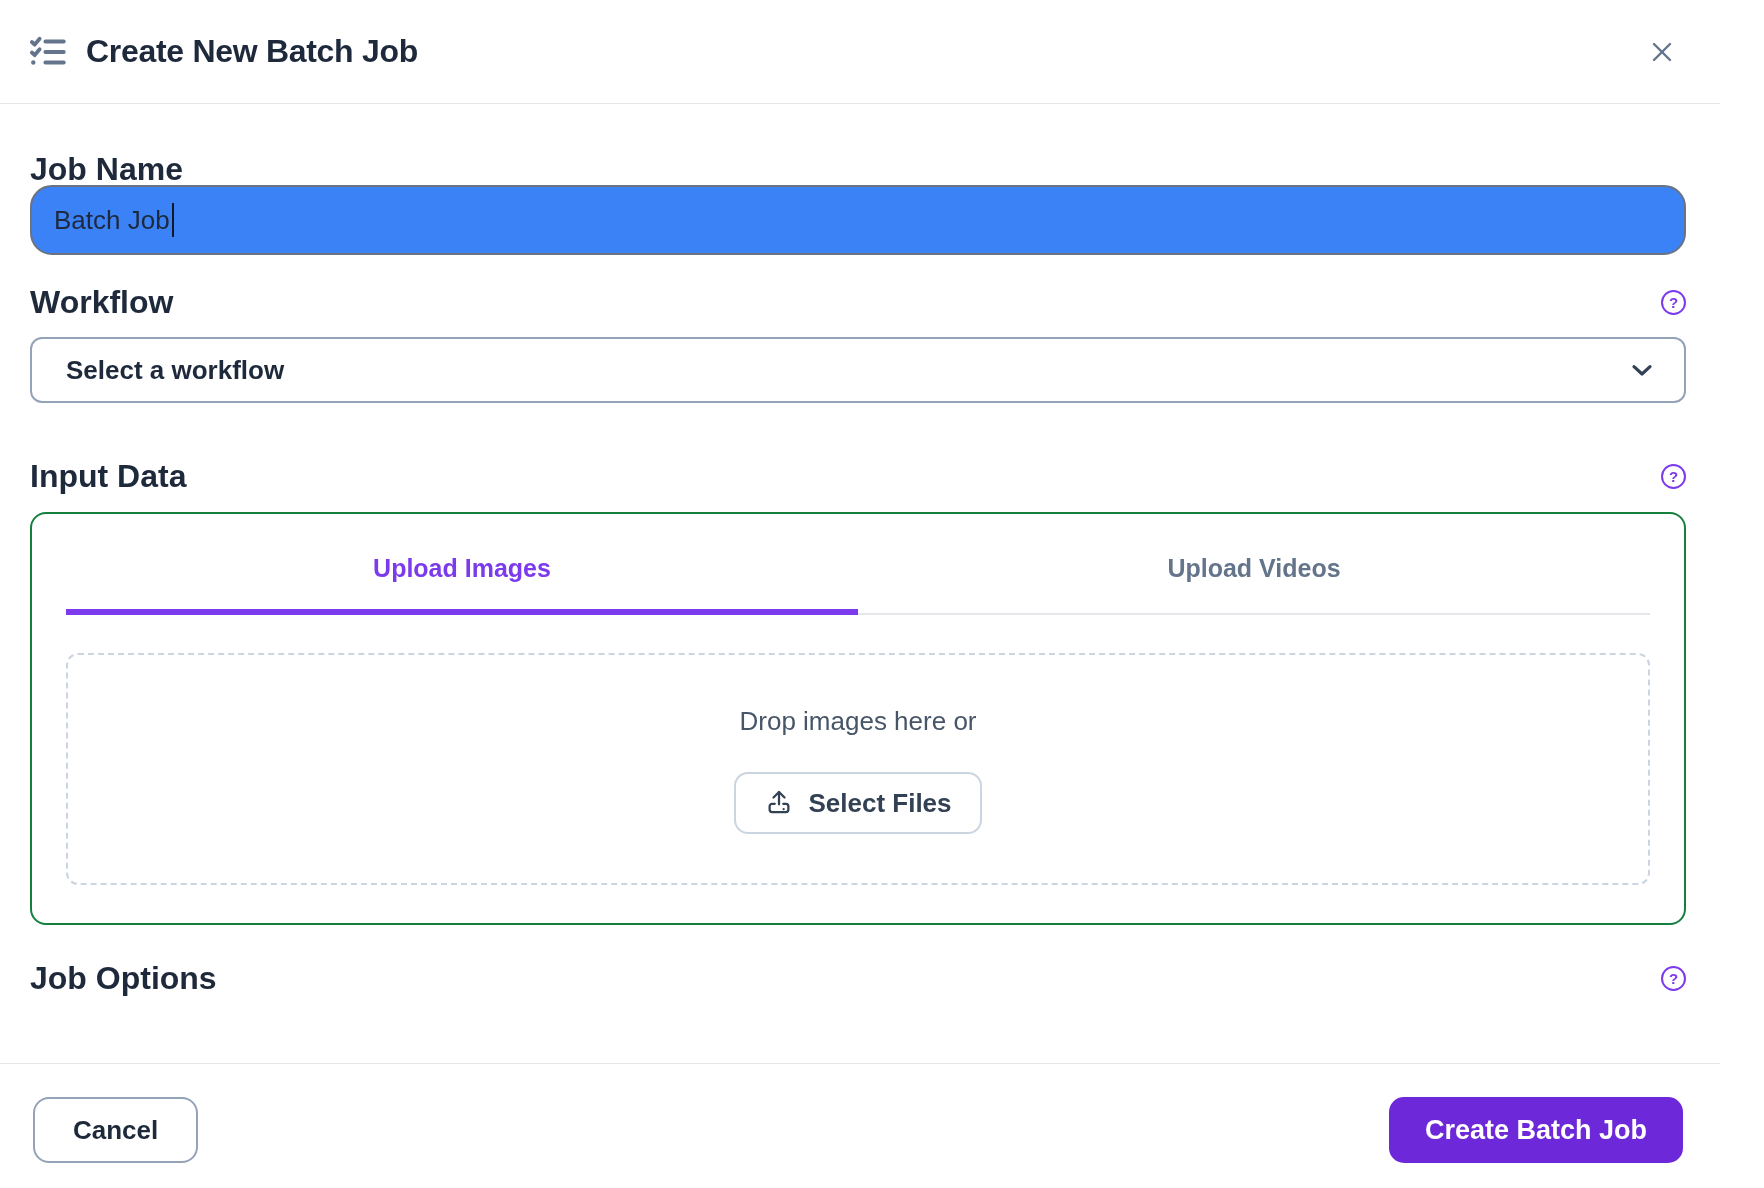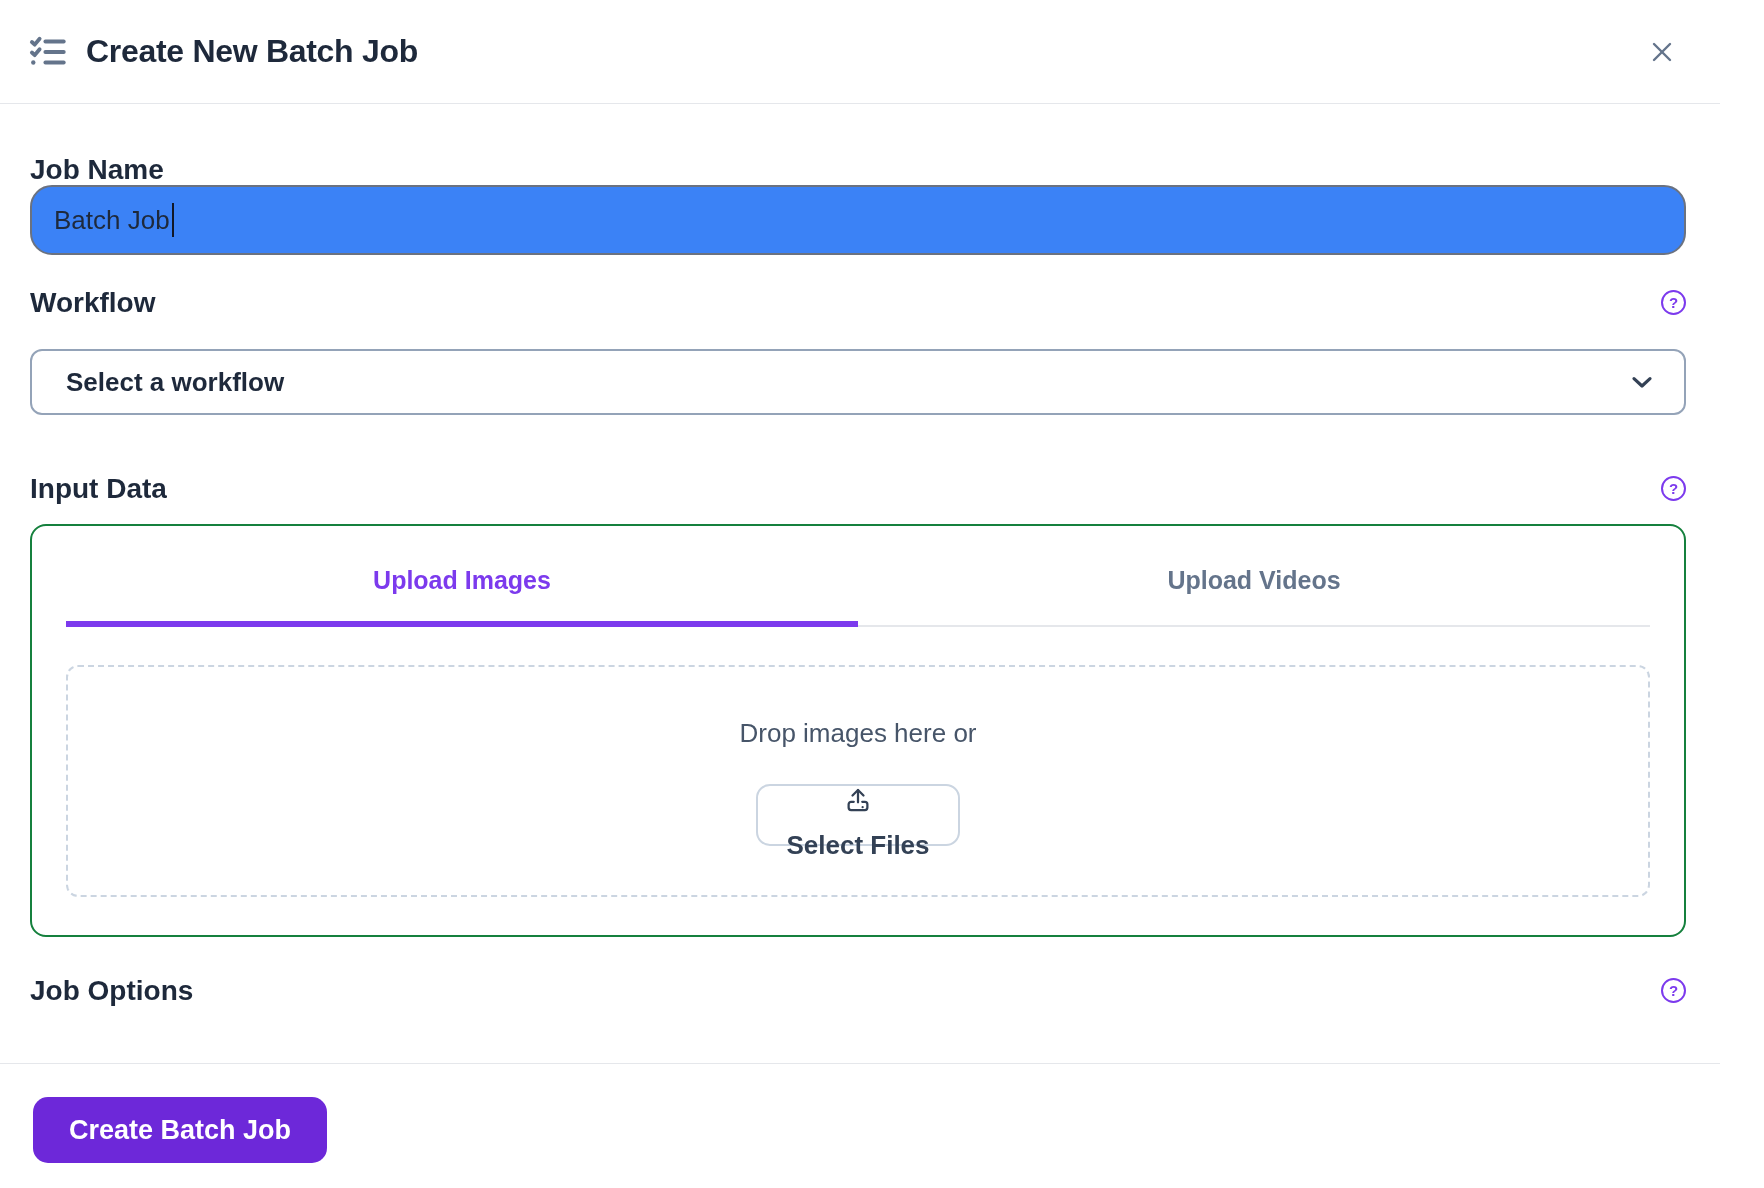--- a/index.html
+++ b/index.html
@@ -11,51 +11,51 @@
   
   .modal-header { height: 104px; flex: 0 0 auto; display: flex; align-items: center; padding: 0 36px 0 26px; border-bottom: 1px solid #e5e7eb; }
   .header-icon { width: 44px; height: 44px; margin-right: 16px; display: flex; align-items: center; justify-content: center; }
   .modal-title { font-size: 32px; font-weight: 700; color: #1e293b; letter-spacing: -0.3px; }
   .close-btn { margin-left: auto; width: 44px; height: 44px; display: flex; align-items: center; justify-content: center; background: none; border: none; cursor: pointer; }
 
   
   .modal-body { flex: 1 1 auto; padding: 0 34px 0 30px; overflow: hidden; }
 
   .label-row { display: flex; align-items: center; justify-content: space-between; }
-  .field-label { font-size: 28px; font-weight: 700; color: #1e293b; line-height: 31px; }
+  .field-label { font-size: 32px; font-weight: 700; color: #1e293b; line-height: 31px; }
 
   .help-icon { width: 25px; height: 25px; border: 2.5px solid #7c3aed; border-radius: 50%; color: #7c3aed;
     font-size: 15px; font-weight: 700; display: flex; align-items: center; justify-content: center; cursor: pointer; flex: 0 0 auto; }
 
   .row-jobname { margin-top: 50px; }
   .text-input { height: 70px; width: 100%; background: #3b82f6; border: 2px solid #6b7280;
     border-radius: 22px; display: flex; align-items: center; padding: 0 22px; font-size: 26px; color: #1e293b; cursor: text; }
   .caret { display: inline-block; width: 2px; height: 34px; background: #111827; margin-left: 2px; }
 
   .row-workflow { margin-top: 32px; }
-  .select-box { margin-top: 31px; height: 66px; width: 100%; background: #ffffff; border: 2px solid #94a3b8;
+  .select-box { margin-top: 19px; height: 66px; width: 100%; background: #ffffff; border: 2px solid #94a3b8;
     border-radius: 12px; display: flex; align-items: center; padding: 0 26px 0 34px; cursor: pointer; }
   .select-value { font-size: 26px; font-weight: 600; color: #1e293b; }
   .select-box .chevron { margin-left: auto; }
 
   .row-inputdata { margin-top: 58px; }
 
   
   .input-card { margin-top: 20px; border: 2px solid #15803d; border-radius: 16px; background: #fff; padding: 0 34px 38px 34px; }
   .tabs { display: flex; }
   .tab { flex: 1 1 50%; text-align: center; font-size: 25px; font-weight: 700; padding: 40px 0 26px 0; cursor: pointer; background: none; border: none; }
   .tab.active { color: #7c3aed; border-bottom: 6px solid #7c3aed; }
   .tab.inactive { color: #64748b; border-bottom: 2px solid #e5e7eb; padding-bottom: 30px; }
 
   .dropzone { margin-top: 38px; height: 232px; border: 2px dashed #cbd5e1; border-radius: 12px;
     display: flex; flex-direction: column; align-items: center; justify-content: center; gap: 34px; }
   .drop-prompt { font-size: 26px; color: #475569; line-height: 34px; }
   .select-files-btn { height: 62px; display: flex; align-items: center; gap: 14px; padding: 0 28px;
     background: #fff; border: 2px solid #cbd5e1; border-radius: 14px; cursor: pointer;
-    font-family: "Liberation Sans", sans-serif; font-size: 26px; font-weight: 600; color: #334155; flex-direction: column; }
+    font-family: "Liberation Sans", sans-serif; font-size: 26px; font-weight: 600; color: #334155; }
 
   .row-joboptions { margin-top: 38px; }
 
   
   .modal-footer { flex: 0 0 auto; margin-top: 15px; border-top: 1px solid #e5e7eb;
     padding: 33px 37px 25px 33px; display: flex; align-items: center; justify-content: space-between; background: #fff; }
   .cancel-btn { height: 66px; padding: 0 38px; background: #fff; border: 2px solid #94a3b8; border-radius: 16px;
     font-family: "Liberation Sans", sans-serif; font-size: 26px; font-weight: 700; color: #1e293b; cursor: pointer; }
   .create-btn { height: 66px; padding: 0 36px; background: #6d28d9; border: none; border-radius: 15px;
     font-family: "Liberation Sans", sans-serif; font-size: 27px; font-weight: 700; color: #ffffff; cursor: pointer; }
@@ -140,16 +140,17 @@
     </div>
 
     <div class="label-row row-joboptions">
       <div class="field-label">Job Options</div>
       <span class="help-icon">?</span>
     </div>
 
   </div>
 
   <div class="modal-footer">
+    <button class="cancel-btn">Cancel</button>
     <button class="create-btn">Create Batch Job</button>
   </div>
 
 </div>
 
 </body></html>

